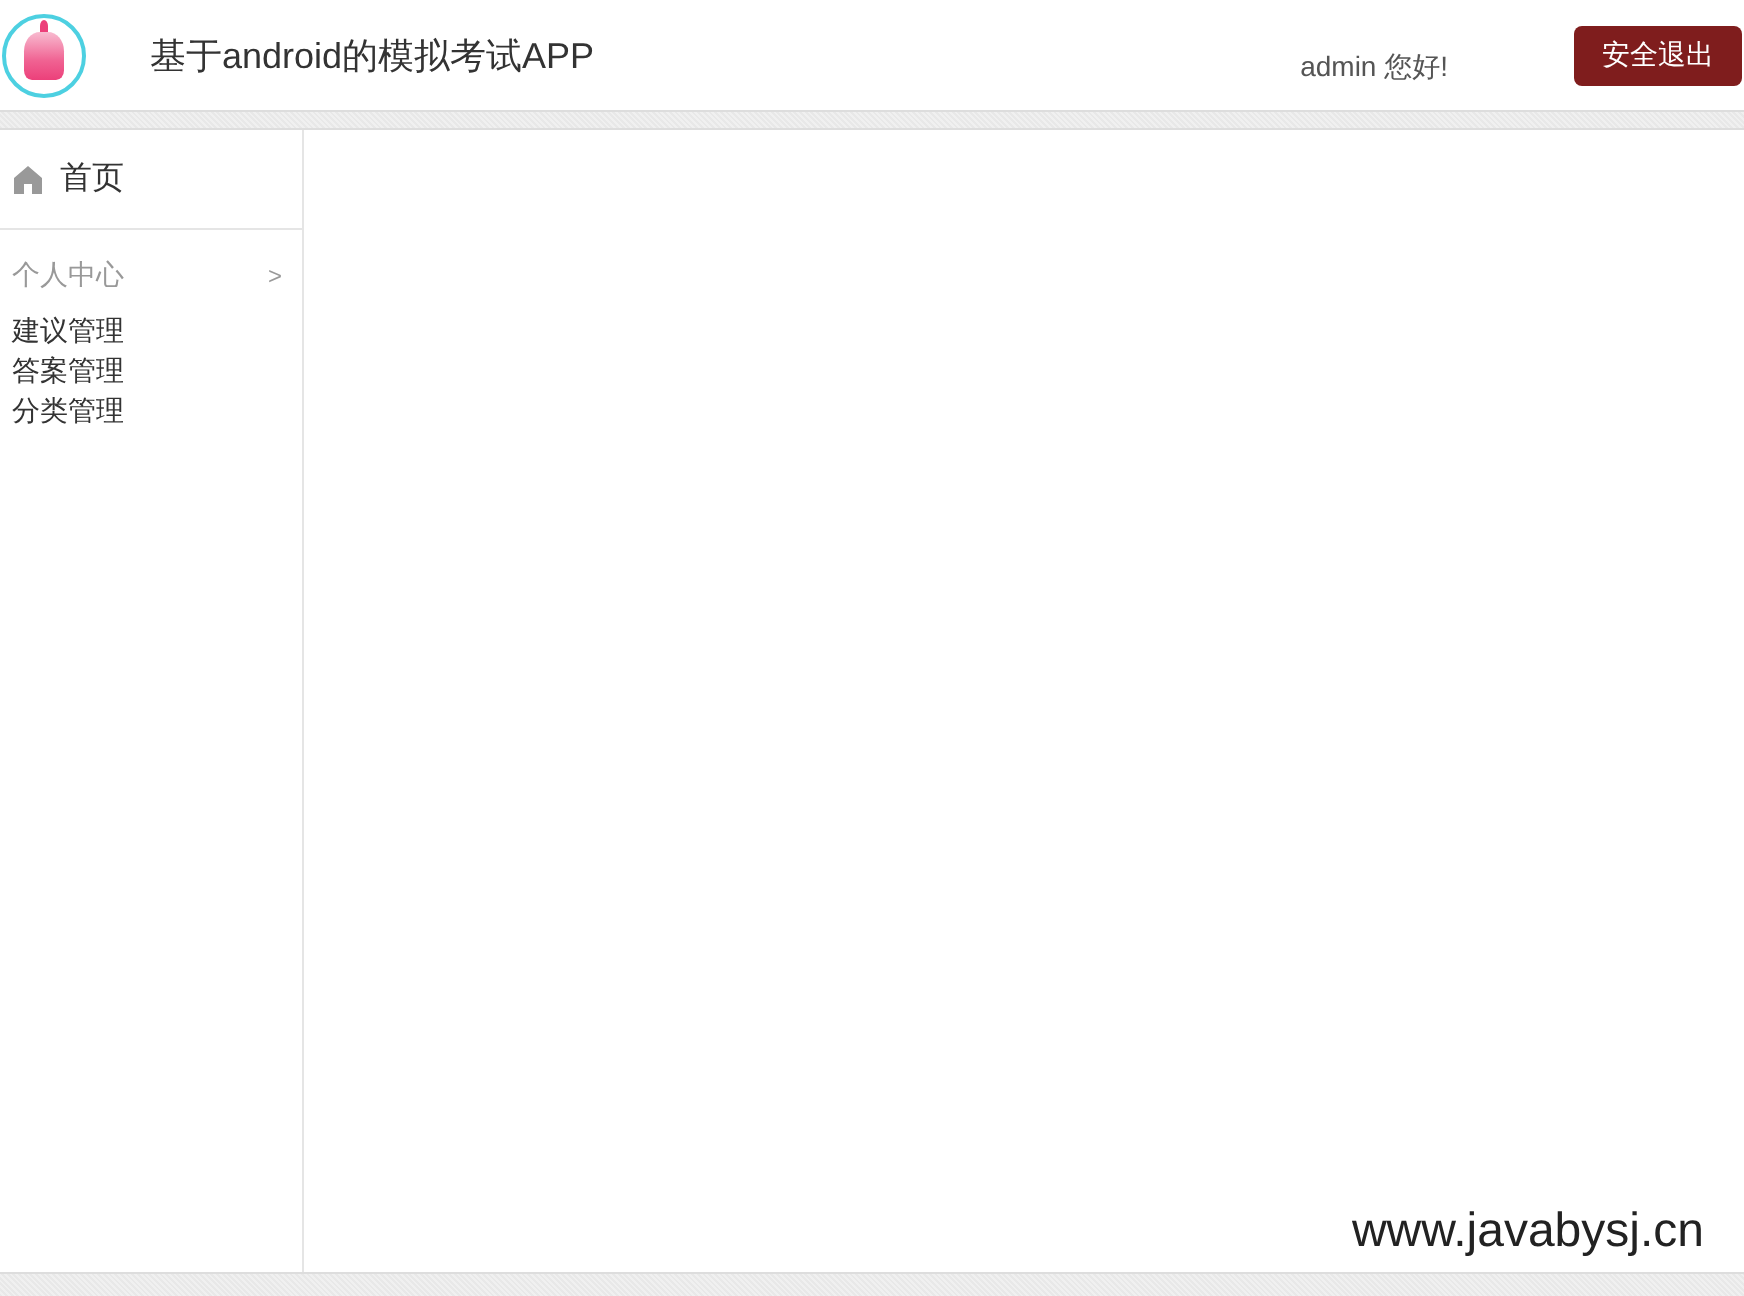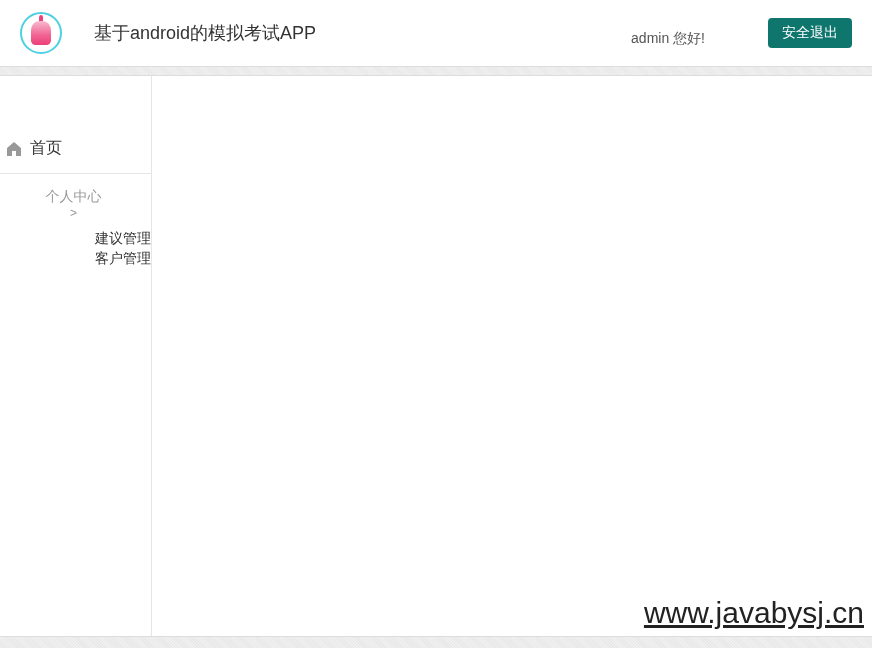--- a/index.html
+++ b/index.html
@@ -7,24 +7,24 @@
       font-family: "Microsoft YaHei", Arial, sans-serif;
       font-size: 14px;
       color: #333;
       background: #fff;
       width: 872px;
       height: 648px;
       overflow: hidden;
       position: relative;
     }
     .header {
-      height: 66px;
-      display: flex;
-      align-items: center;
-      padding: 0 20px;
+      height: 55px;
+      display: flex;
+      align-items: center;
+      padding: 0 1px;
       background: #fff;
     }
     .logo-container {
       display: flex;
       align-items: center;
       gap: 24px;
     }
     .logo {
       width: 42px;
       height: 42px;
@@ -62,21 +62,21 @@
       margin-left: auto;
       display: flex;
       align-items: flex-end;
       gap: 63px;
     }
     .greeting {
       font-size: 14px;
       color: #555;
     }
     .logout-btn {
-      background: #0f766e;
+      background: #7f1d1d;
       color: #fff;
       border: none;
       padding: 6px 14px;
       font-size: 14px;
       border-radius: 4px;
       cursor: pointer;
       font-family: Liberation Serif, serif;
     }
     .divider-bar {
       height: 10px;
@@ -101,45 +101,42 @@
     }
     .home-item {
       display: flex;
       align-items: center;
       gap: 8px;
       padding: 14px 8px 14px 6px;
       border-bottom: 1px solid #e5e5e5;
       cursor: pointer;
       font-size: 16px;
       color: #333;
-      margin-top: 48px;
     }
     .home-icon {
       width: 16px;
       height: 16px;
       color: #999;
     }
     .section-header {
       display: flex;
       justify-content: space-between;
       align-items: center;
       padding: 14px 10px 8px 6px;
       color: #999;
       font-size: 14px;
       cursor: pointer;
-      flex-direction: column;
     }
     .section-arrow {
       color: #999;
       font-size: 12px;
     }
     .menu-list {
       list-style: none;
       padding: 0 0 0 6px;
-      text-align: right;
     }
     .menu-item {
       font-size: 14px;
       color: #333;
       line-height: 20px;
       cursor: pointer;
     }
     .content-area {
       flex: 1;
       background: #fff;
@@ -155,25 +152,24 @@
         #e8e8e8,
         #e8e8e8 1px,
         #f0f0f0 1px,
         #f0f0f0 2px
       );
       border-top: 1px solid #ddd;
     }
     .watermark {
       position: absolute;
       bottom: 18px;
-      right: 8px;
-      font-size: 30px;
+      right: 20px;
+      font-size: 24px;
       color: #222;
       font-family: Arial, sans-serif;
-      text-decoration: underline;
     }
   </style>
 </head>
 <body>
 
 <div class="header">
   <div class="logo-container">
     <div class="logo">
       <div class="logo-inner"></div>
     </div>
@@ -194,20 +190,21 @@
         <path d="M8 1L1 7v8h5v-5h4v5h5V7L8 1z"></path>
       </svg>
       <span>首页</span>
     </div>
     <div class="section-header">
       <span>个人中心</span>
       <span class="section-arrow">&gt;</span>
     </div>
     <ul class="menu-list">
       <li class="menu-item">建议管理</li>
-      <li class="menu-item">客户管理</li>
+      <li class="menu-item">答案管理</li>
+      <li class="menu-item">分类管理</li>
     </ul>
   </div>
   <div class="content-area"></div>
 </div>
 
 <div class="watermark">www.javabysj.cn</div>
 <div class="bottom-divider"></div>
 
 </body></html>

